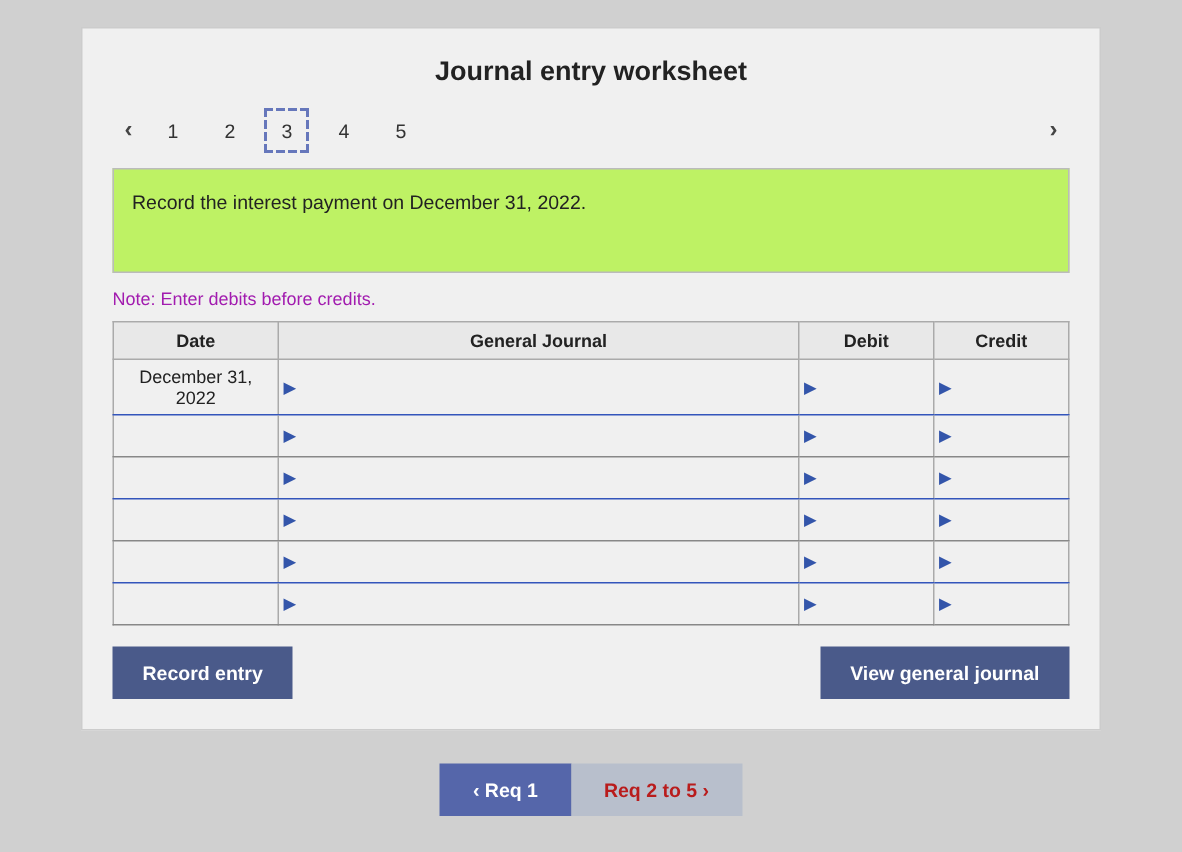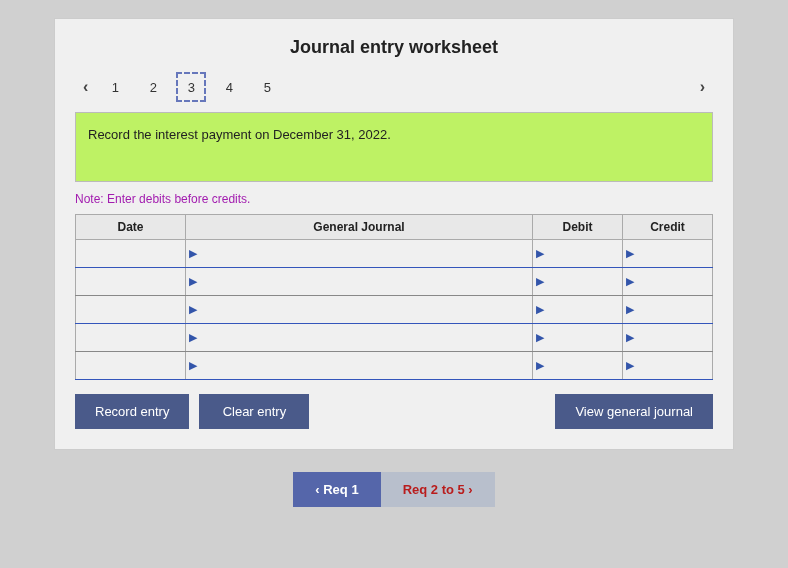--- a/index.html
+++ b/index.html
@@ -172,21 +172,21 @@
       margin-top: 4px;
     }
 
     .btn-dark {
       background: #4a5a8a;
       color: #fff;
       border: none;
       padding: 10px 20px;
       font-size: 13px;
       cursor: pointer;
-      font-weight: normal;
+      font-weight: bold;
       min-width: 110px;
     }
 
     .spacer {
       flex: 1;
     }
 
     .bottom-nav {
       display: flex;
       align-items: center;
@@ -238,20 +238,41 @@
     <thead>
       <tr>
         <th class="date-col">Date</th>
         <th class="journal-col">General Journal</th>
         <th class="debit-col">Debit</th>
         <th class="credit-col">Credit</th>
       </tr>
     </thead>
     <tbody>
       <tr>
+        <td class="date-cell">December 31,<br>2022</td>
+        <td>
+          <div class="cell-with-arrow">
+            <span class="arrow-indicator">▶</span>
+            <input class="cell-input" type="text" style="">
+          </div>
+        </td>
+        <td>
+          <div class="cell-with-arrow">
+            <span class="arrow-indicator">▶</span>
+            <input class="cell-input" type="text" style="">
+          </div>
+        </td>
+        <td>
+          <div class="cell-with-arrow">
+            <span class="arrow-indicator">▶</span>
+            <input class="cell-input" type="text" style="">
+          </div>
+        </td>
+      </tr>
+      <tr>
         <td class="date-cell"></td>
         <td>
           <div class="cell-with-arrow">
             <span class="arrow-indicator">▶</span>
             <input class="cell-input" type="text" style="">
           </div>
         </td>
         <td>
           <div class="cell-with-arrow">
             <span class="arrow-indicator">▶</span>
@@ -347,21 +368,20 @@
             <span class="arrow-indicator">▶</span>
             <input class="cell-input" type="text" style="">
           </div>
         </td>
       </tr>
     </tbody>
   </table>
 
   <div class="buttons-row">
     <button class="btn-dark">Record entry</button>
-    <button class="btn-dark">Clear entry</button>
     <div class="spacer"></div>
     <button class="btn-dark">View general journal</button>
   </div>
 </div>
 
 <div class="bottom-nav">
   <button class="bottom-nav-btn">‹  Req 1</button>
   <button class="bottom-nav-btn disabled">Req 2 to 5  ›</button>
 </div>
 

